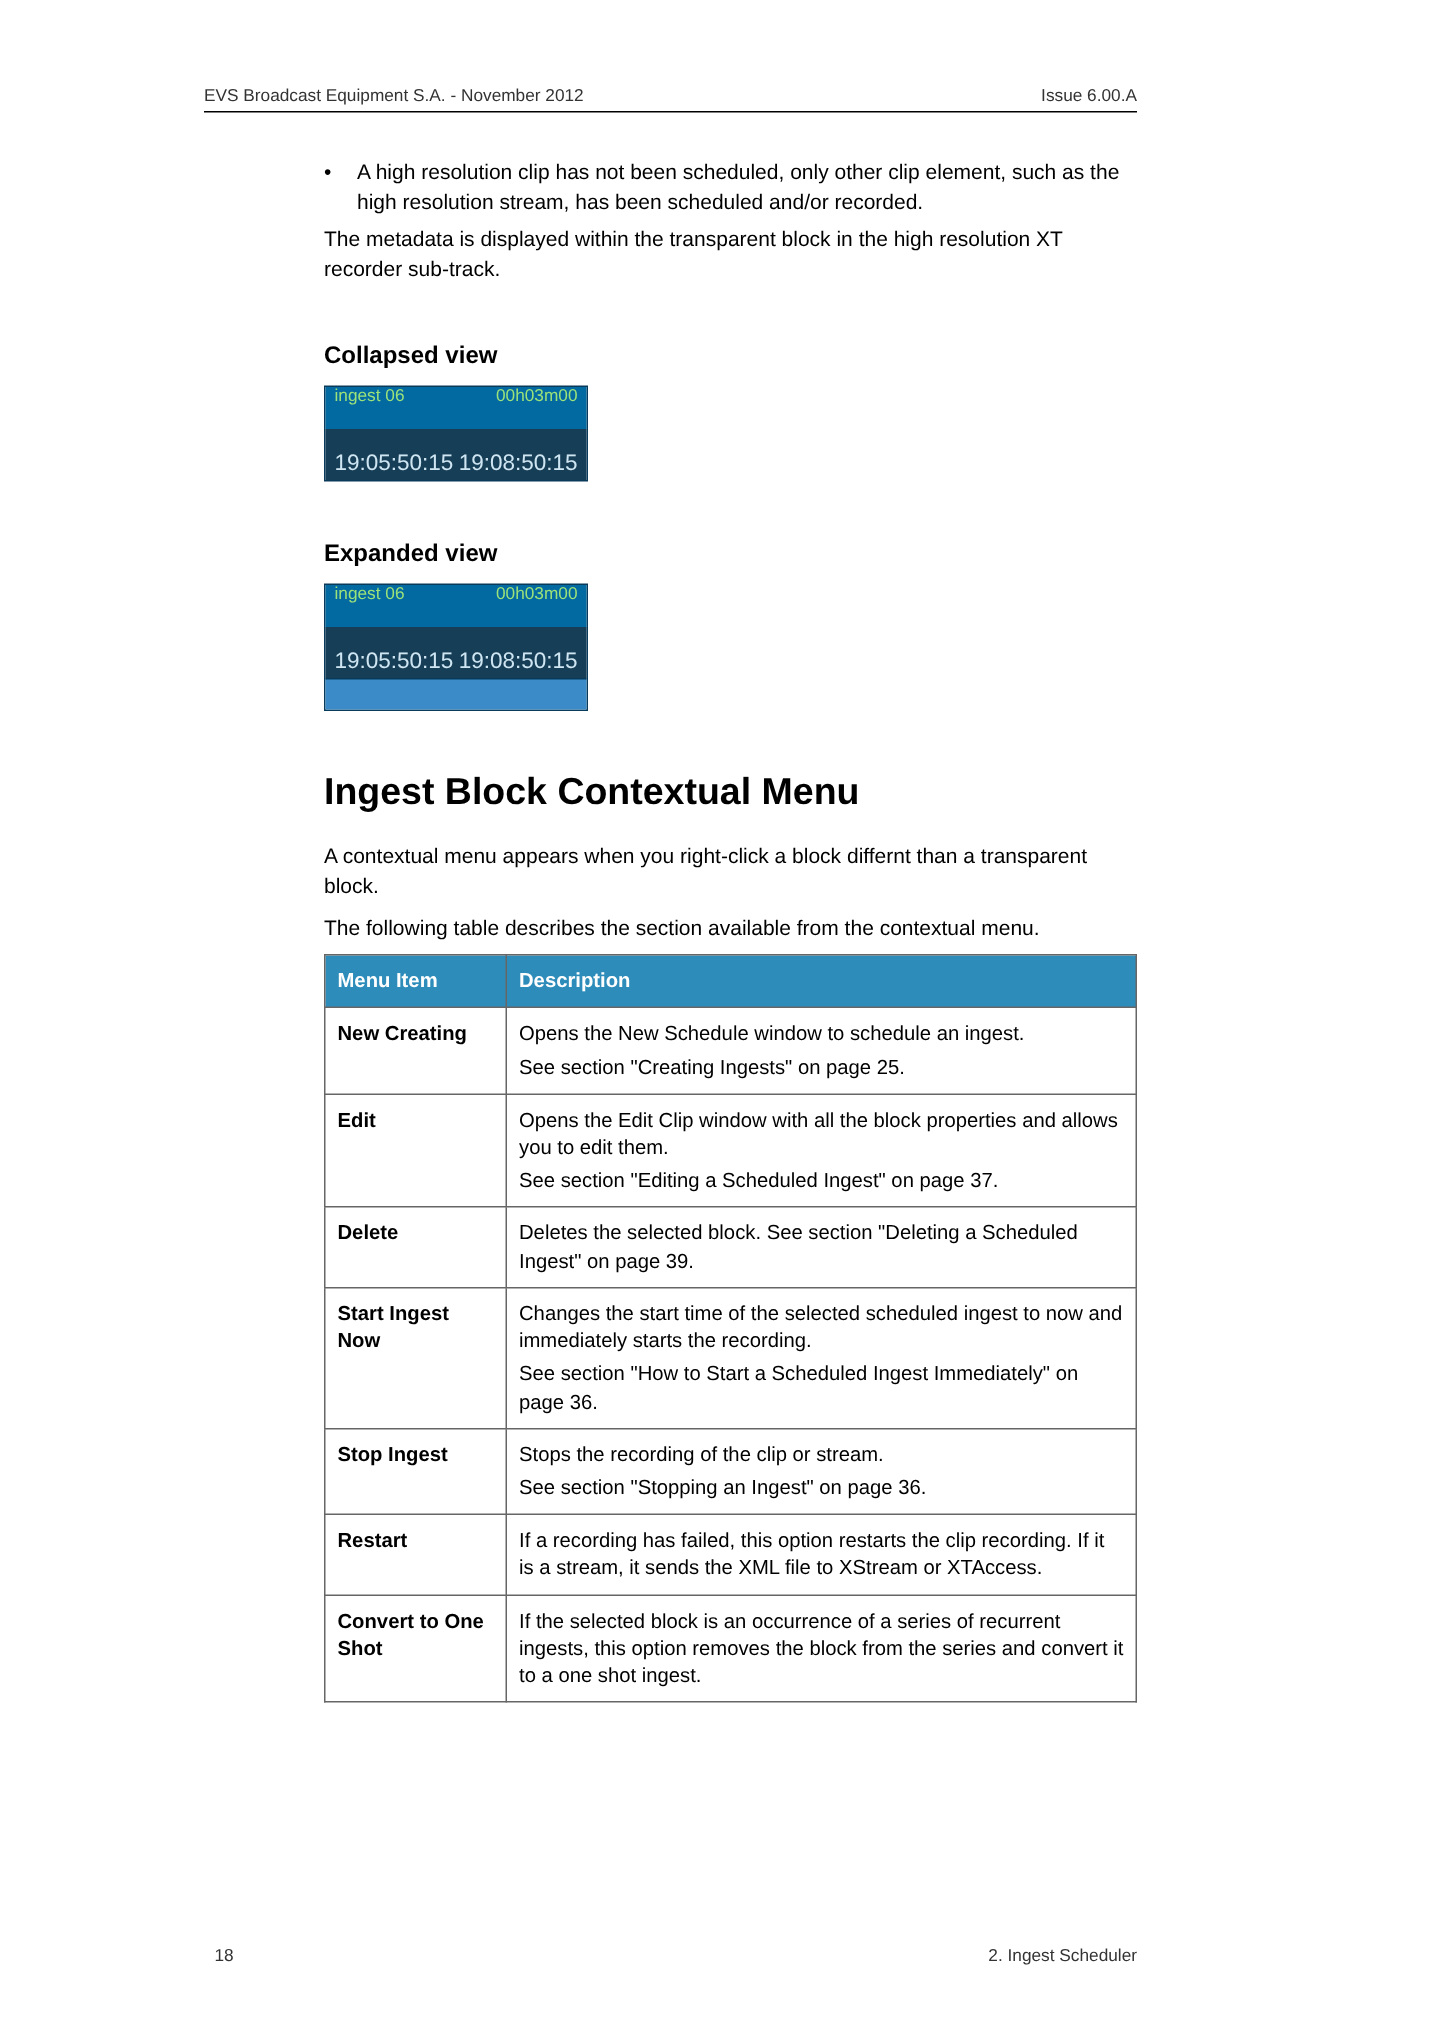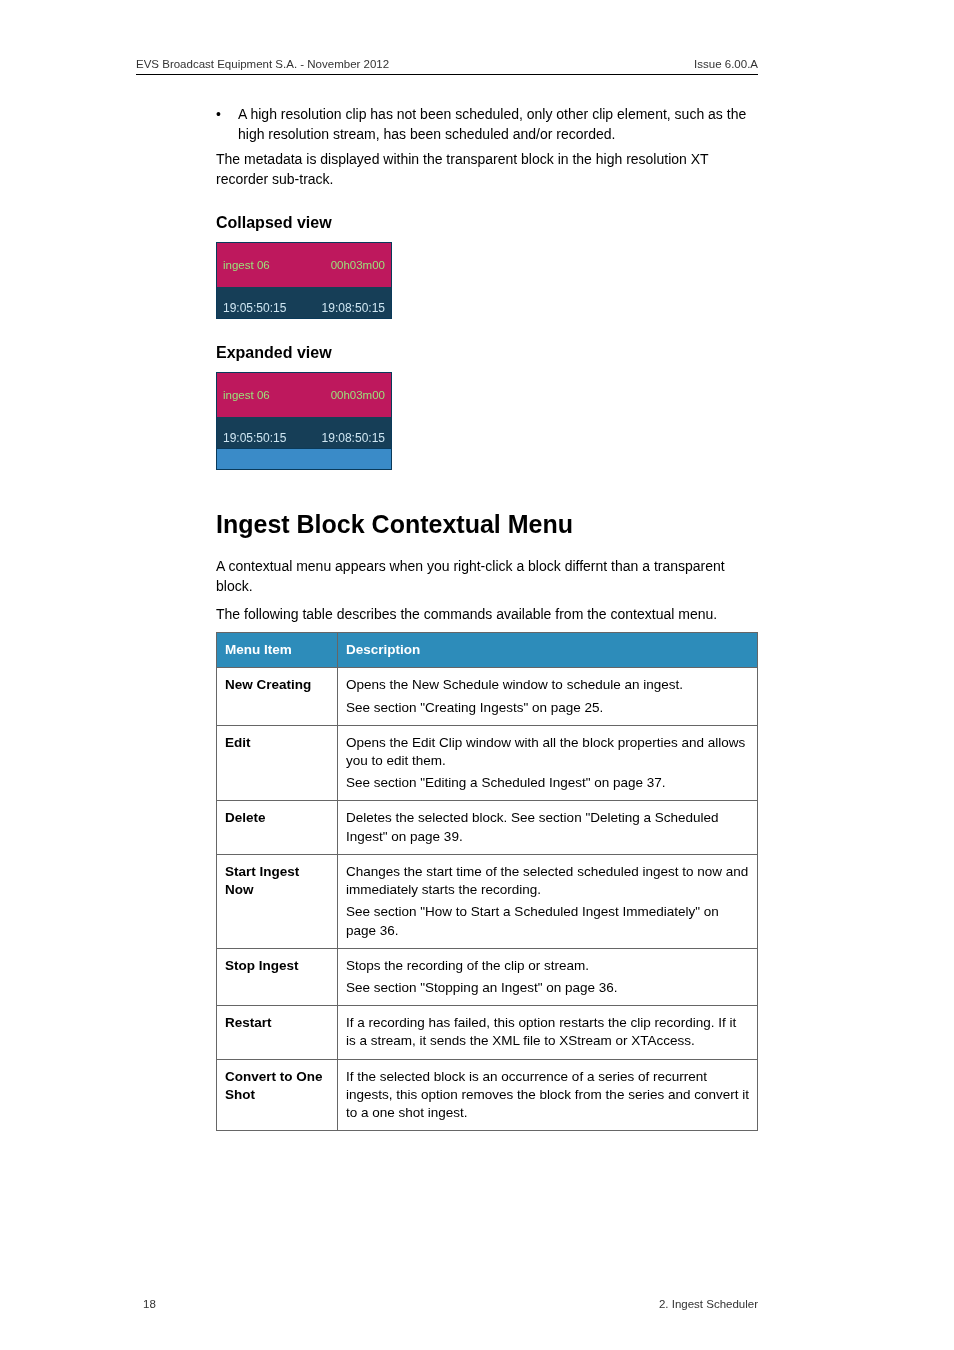--- a/index.html
+++ b/index.html
@@ -41,43 +41,43 @@
   .bullet-text {
     line-height: 1.4;
   }
   .para {
     line-height: 1.4;
     margin-bottom: 14px;
   }
   h4.section-h {
     font-size: 16px;
     font-weight: bold;
-    margin: 25px 0 10px 0;
+    margin: 40px 0 10px 0;
   }
   h2.section-h2 {
     font-size: 25px;
     font-weight: bold;
     margin: 40px 0 18px 0;
   }
   .clipblock {
     width: 174px;
     border: 1px solid #0a3a5a;
   }
   .clip-top {
-    background: #be185d;
+    background: #0369a1;
     color: #9be27a;
     font-size: 11.5px;
     display: flex;
     justify-content: space-between;
-    padding: 16px 6px 16px 6px;
+    padding: 0 6px 16px 6px;
   }
   .clip-bottom {
     background: #163e57;
     color: #cfe6f2;
-    font-size: 12px;
+    font-size: 15px;
     display: flex;
     justify-content: space-between;
     padding: 14px 6px 3px 6px;
   }
   .clip-extra {
     background: #3a8bc8;
     height: 20px;
     border-top: 1px solid #0a3a5a;
   }
   table.menu-table {
@@ -157,21 +157,21 @@
       <div class="clip-bottom">
         <span>19:05:50:15</span>
         <span>19:08:50:15</span>
       </div>
       <div class="clip-extra"></div>
     </div>
 
     <h2 class="section-h2">Ingest Block Contextual Menu</h2>
 
     <div class="para" style="margin-bottom:8px">A contextual menu appears when you right-click a block differnt than a transparent block.</div>
-    <div class="para" style="margin-bottom:8px">The following table describes the commands available from the contextual menu.</div>
+    <div class="para" style="margin-bottom:8px">The following table describes the section available from the contextual menu.</div>
 
     <table class="menu-table">
       <thead>
         <tr>
           <th>Menu Item</th>
           <th>Description</th>
         </tr>
       </thead>
       <tbody>
           <tr>

